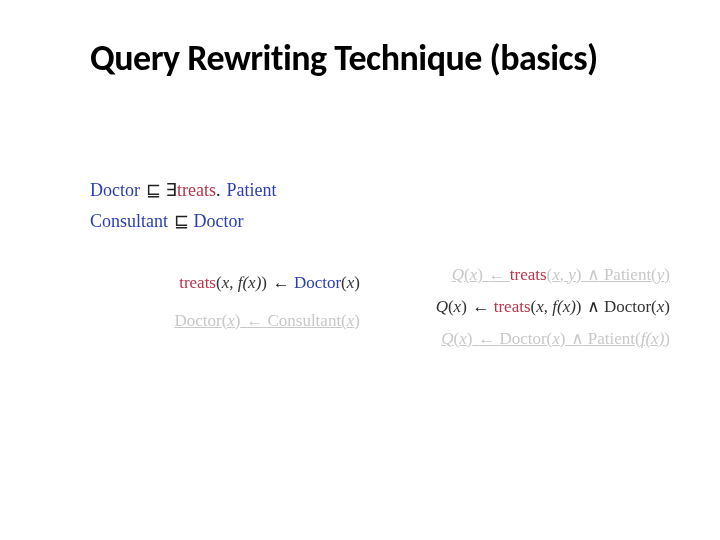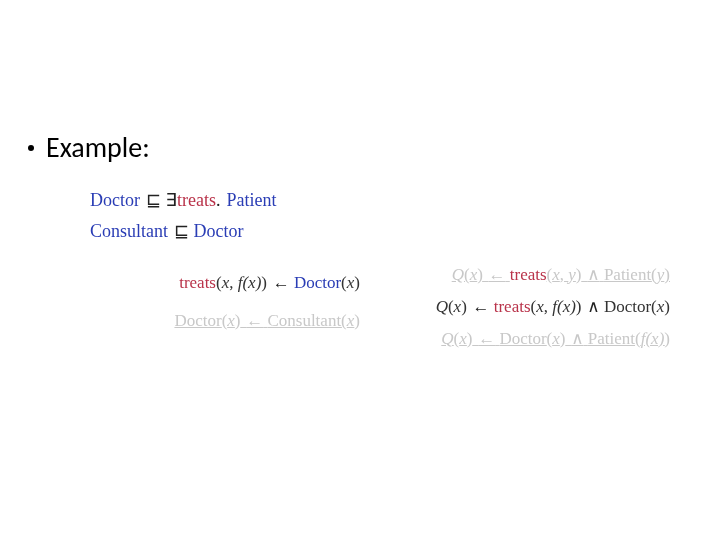--- a/index.html
+++ b/index.html
@@ -63,21 +63,20 @@
   .faded .math,
   .faded .plain { color: #c8c8c8; }
   .row {
     white-space: nowrap;
     margin-bottom: 2px;
     text-align: right;
   }
   .ax-block {
     display: inline-block;
     text-align: left;
-    margin-top: 10px;
   }
   .ax-block .row { text-align: left; }
   .columns {
     position: absolute;
     left: 70px;
     top: 260px;
     width: 600px;
     display: flex;
     justify-content: space-between;
     font-family: "Cambria Math", "Latin Modern Math", Georgia, serif;
@@ -91,24 +90,22 @@
     width: 300px;
   }
   .col-left .row { text-align: right; margin-top: 8px; }
   .col-right .row { text-align: right; }
 </style>
 </head>
 <body>
 
 <div class="slide">
 
+  <div class="title">Query Rewriting Technique (basics)</div>
 
-  <div class="bullet">
-    <span class="dot"></span><span>Example:</span>
-  </div>
 
   <div class="formulas">
     <div class="ax-block">
       
       <div class="row">
         <span class="kw-blue">Doctor</span>
         <span class="sym"> </span><span class="sym">⊑</span><span class="sym"> </span>
         <span class="sym">∃</span><span class="kw-red">treats</span><span class="sym">.</span>
         <span class="sym"> </span><span class="kw-blue">Patient</span>
       </div>

